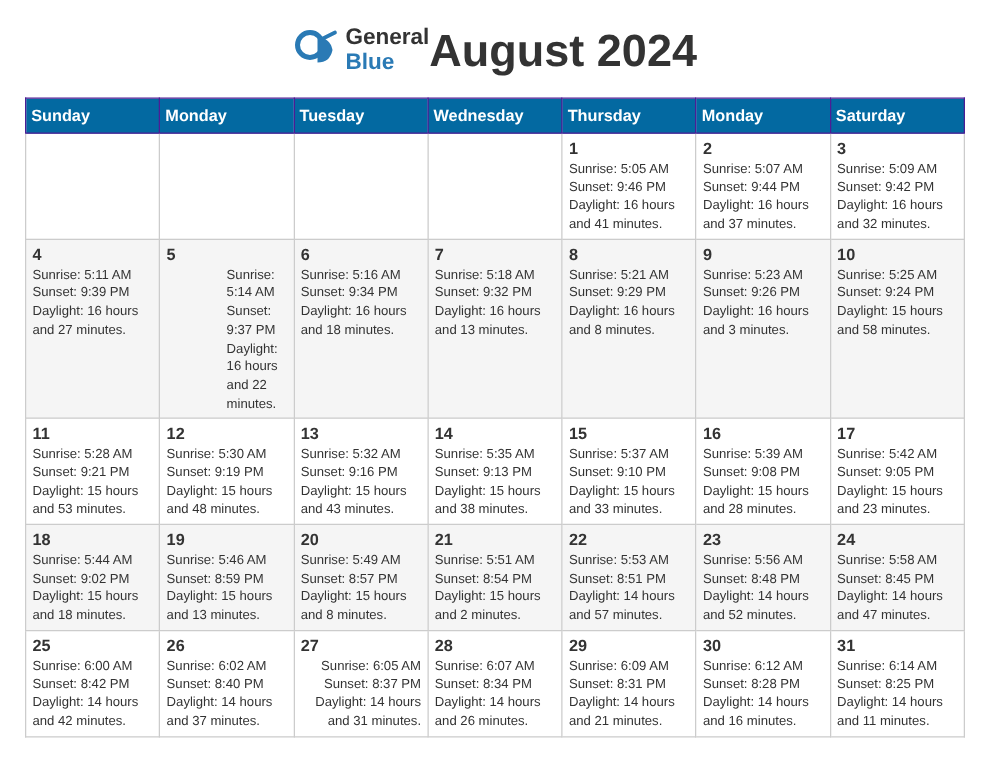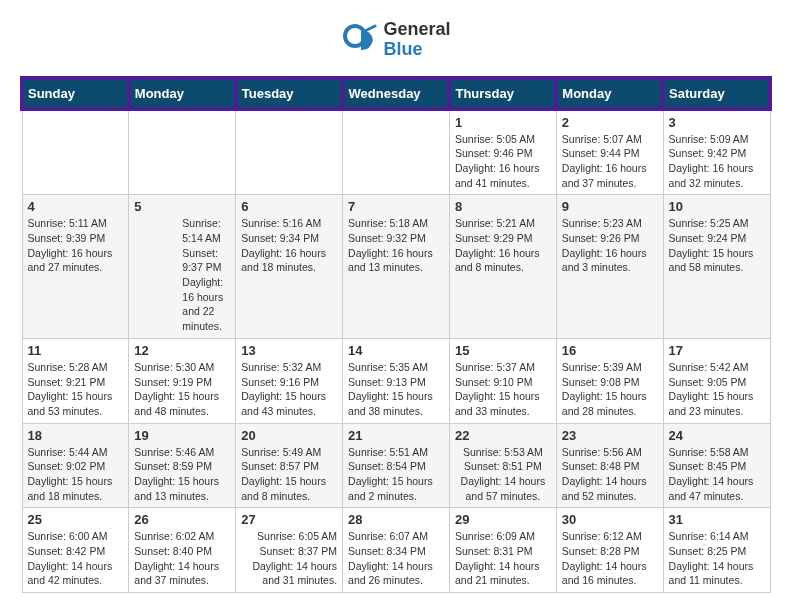--- a/index.html
+++ b/index.html
@@ -51,27 +51,27 @@
     .location {
       font-size: 16px;
       color: #555;
     }
     .calendar {
       width: 100%;
       border-collapse: collapse;
       font-size: 11px;
     }
     .calendar thead tr th {
-      background-color: #0c4a6e;
+      background-color: #0369a1;
       color: #fff;
       padding: 6px 4px;
       text-align: left;
       font-size: 13px;
       font-weight: bold;
-      border: 4px solid #4c1d95;
+      border: 1px solid #4c1d95;
     }
     .calendar tbody tr td {
       border: 1px solid #ccc;
       vertical-align: top;
       padding: 4px 5px;
       width: 107px;
       min-height: 80px;
       background: #fff;
     }
     .calendar tbody tr:nth-child(even) td {
@@ -101,20 +101,21 @@
       <circle cx="14" cy="14" r="10" fill="none" stroke="#2a7ab5" stroke-width="4"></circle>
       <path d="M20 8 Q30 8 32 18 Q30 28 20 28" fill="#2a7ab5"></path>
       <path d="M22 10 L34 4" stroke="#2a7ab5" stroke-width="3" stroke-linecap="round"></path>
     </svg>
     <div class="logo-text">
       <span class="logo-general">General</span>
       <span class="logo-blue">Blue</span>
     </div>
   </div>
   <div class="title-area">
+    <div class="month-year">August 2024</div>
   </div>
 </div>
 
 <table class="calendar">
   <thead>
     <tr>
     <th>Sunday</th>
         <th>Monday</th>
         <th>Tuesday</th>
         <th>Wednesday</th>
@@ -277,21 +278,21 @@
         </td>
         <td>
           <div class="day-number">21</div>
           <div class="day-info" style="white-space: pre-line;">Sunrise: 5:51 AM
 Sunset: 8:54 PM
 Daylight: 15 hours
 and 2 minutes.</div>
         </td>
         <td>
           <div class="day-number">22</div>
-          <div class="day-info" style="white-space: pre-line; text-align: center;">Sunrise: 5:53 AM
+          <div class="day-info" style="white-space: pre-line;">Sunrise: 5:53 AM
 Sunset: 8:51 PM
 Daylight: 14 hours
 and 57 minutes.</div>
         </td>
         <td>
           <div class="day-number">23</div>
           <div class="day-info" style="white-space: pre-line;">Sunrise: 5:56 AM
 Sunset: 8:48 PM
 Daylight: 14 hours
 and 52 minutes.</div>

